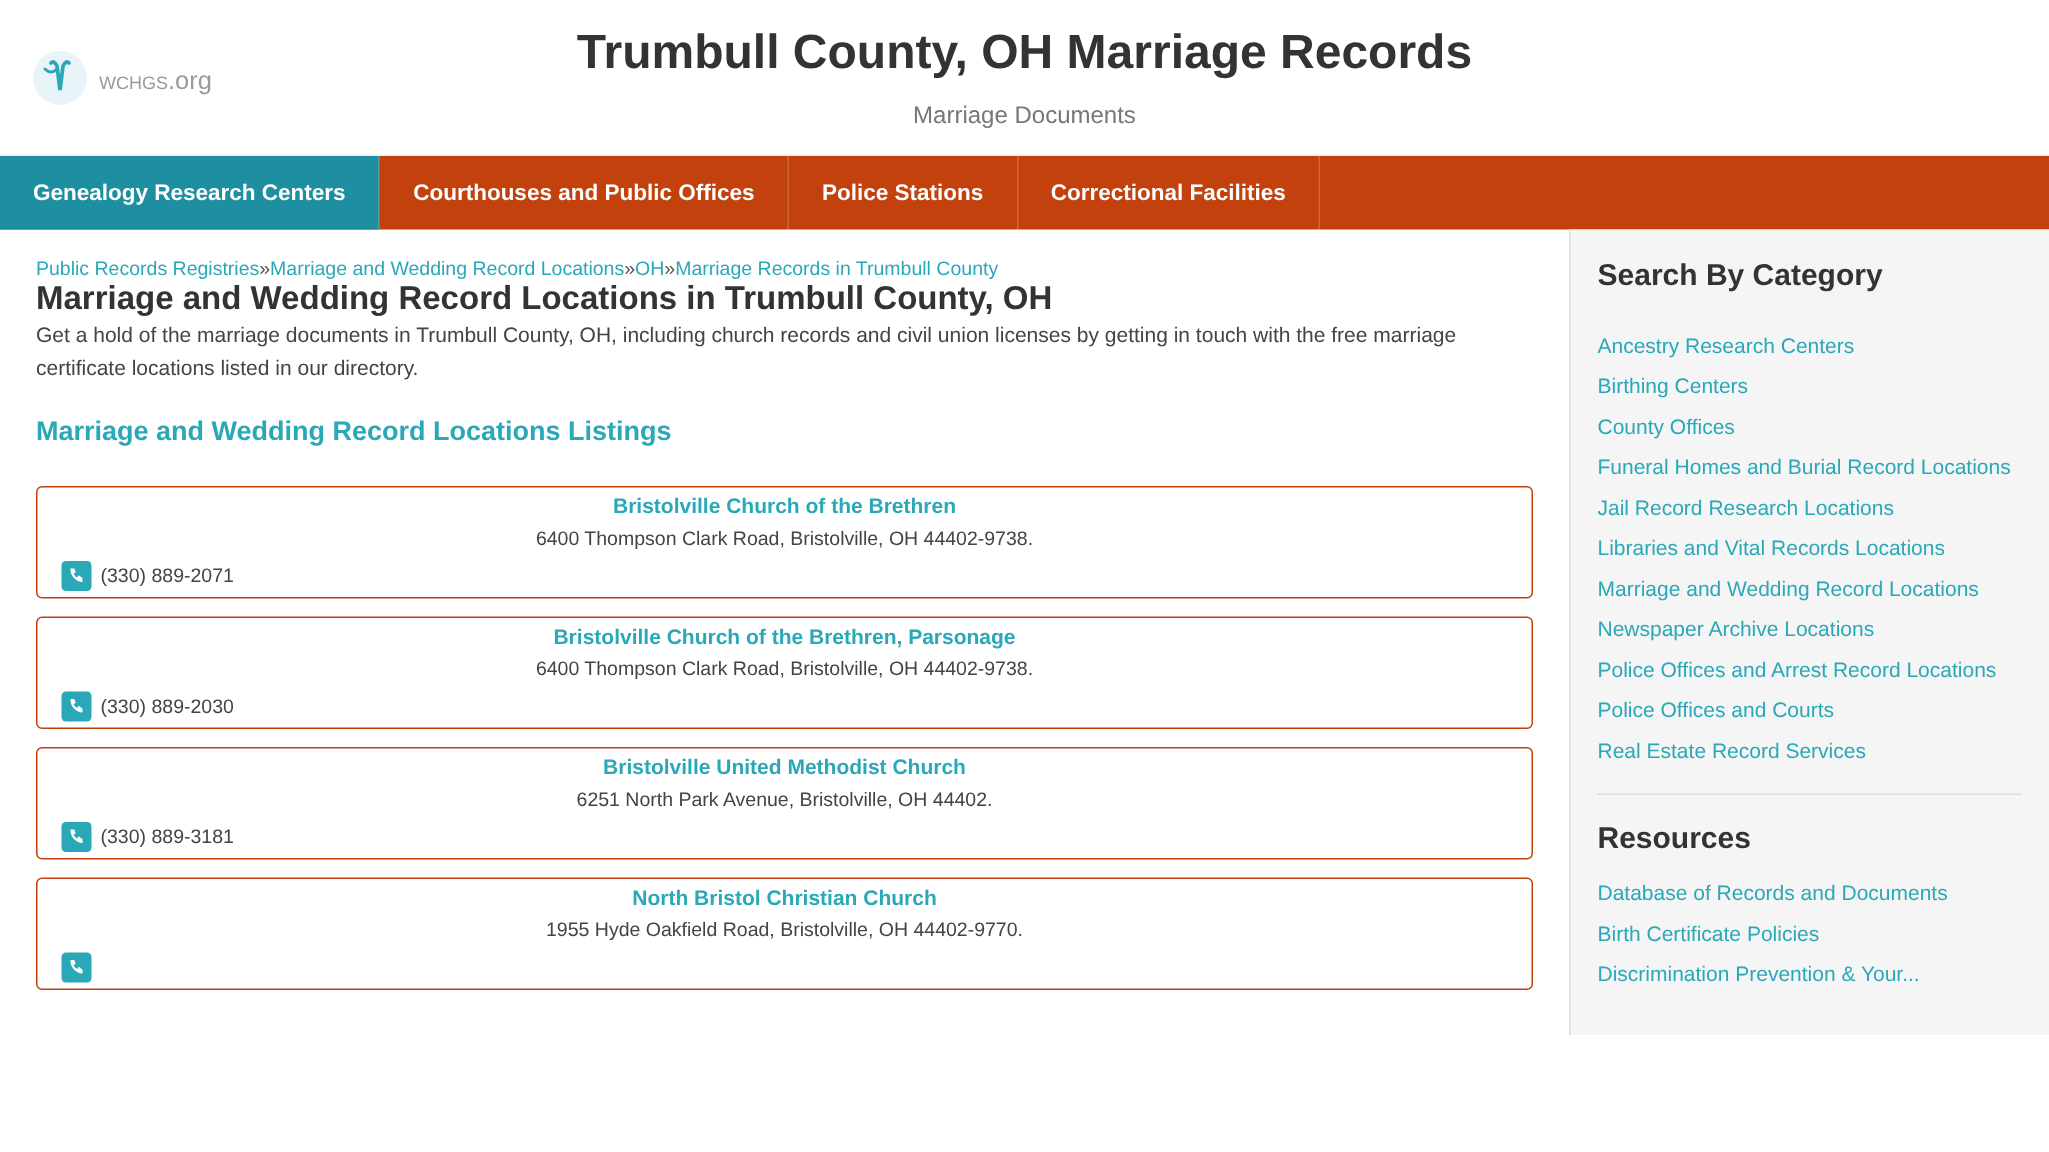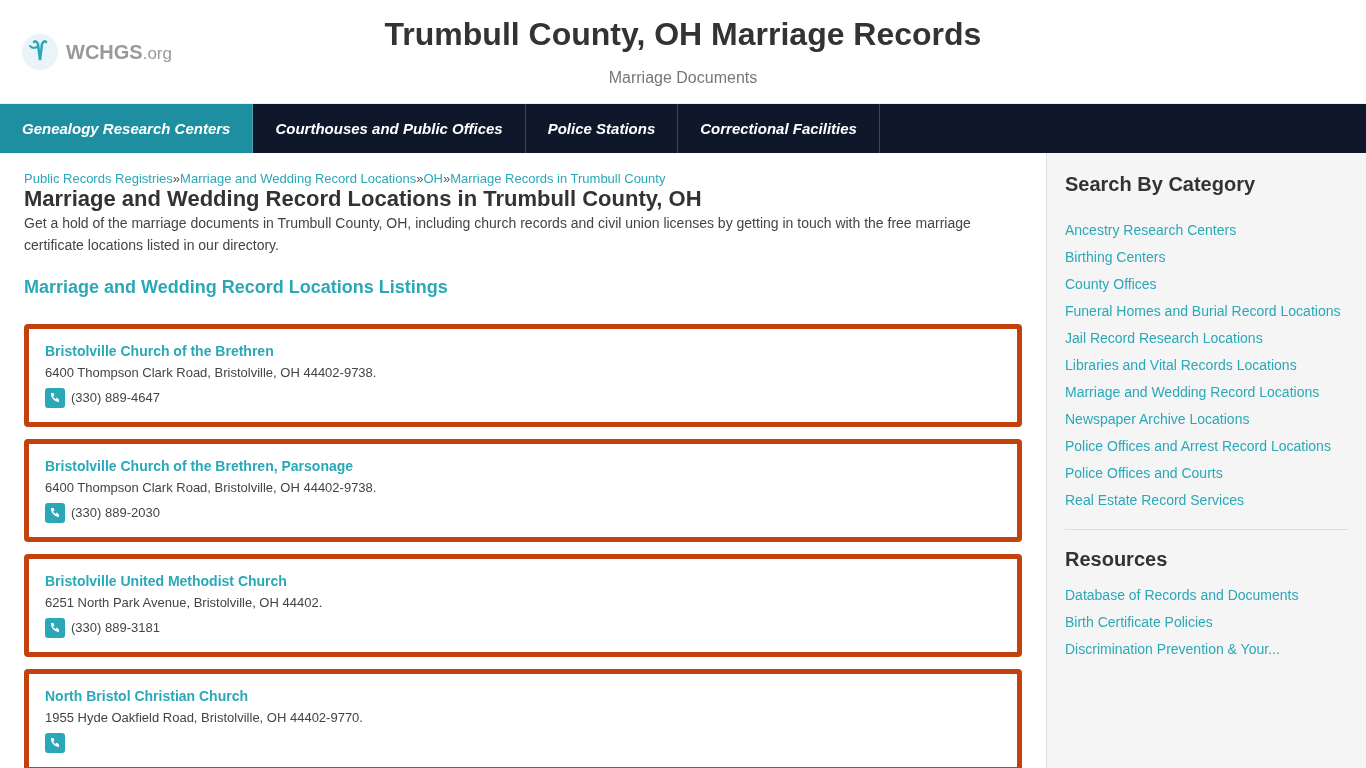--- a/index.html
+++ b/index.html
@@ -3,27 +3,27 @@
   <meta charset="utf-8">
   <style>
     * { margin: 0; padding: 0; box-sizing: border-box; }
     body { font-family: Arial, sans-serif; font-size: 14px; color: #333; background: #fff; }
 
     
     .header { display: flex; align-items: center; justify-content: center; padding: 16px 20px; position: relative; border-bottom: 1px solid #eee; }
     .logo-area { position: absolute; left: 20px; display: flex; align-items: center; gap: 6px; }
     .logo-icon { width: 40px; height: 40px; }
     .logo-text { font-size: 22px; font-weight: bold; color: #333; }
-    .logo-text span { color: #999; font-weight: bold; font-size: 20px; }
+    .logo-text span { color: #999; font-weight: normal; font-size: 12px; }
     .header-title-area { text-align: center; }
     .header-title { font-size: 32px; font-weight: bold; color: #333; }
     .header-subtitle { font-size: 16px; color: #777; margin-top: 16px; }
 
     
-    .nav { background: #0f172a; display: flex; align-items: stretch; font-style: italic; }
+    .nav { background: #c2410c; display: flex; align-items: stretch; }
     .nav-item { color: #fff; padding: 16px 22px; font-size: 15px; font-weight: bold; cursor: pointer; white-space: nowrap; border-right: 1px solid rgba(255,255,255,0.2); }
     .nav-item:first-child { background: #1d8fa0; }
 
     
     .page-body { display: flex; max-width: 1366px; margin: 0 auto; }
     .main-content { flex: 1; padding: 18px 24px; min-width: 0; }
     .sidebar { width: 320px; min-width: 320px; padding: 20px 18px; background: #f5f5f5; border-left: 1px solid #e0e0e0; }
 
     
     .breadcrumb { font-size: 13px; }
@@ -31,21 +31,21 @@
     .breadcrumb span { color: #555; }
 
     
     .page-heading { font-size: 22px; font-weight: bold; color: #333; }
     .page-desc { font-size: 14px; color: #444; line-height: 1.6; margin-bottom: 20px; }
 
     
     .listings-heading { font-size: 18px; color: #2aa8b8; font-weight: bold; margin-bottom: 26px; }
 
     
-    .location-card { border: 5px solid #c2410c; border-radius: 4px; padding: 14px 16px; margin-bottom: 12px; background: #fff; }
+    .location-card { border: 1px solid #c2410c; border-radius: 4px; padding: 4px 16px; margin-bottom: 12px; background: #fff; text-align: center; }
     .location-name { font-size: 14px; font-weight: bold; color: #2aa8b8; margin-bottom: 6px; cursor: pointer; }
     .location-address { font-size: 13px; color: #444; margin-bottom: 8px; }
     .location-phone { display: flex; align-items: center; gap: 6px; font-size: 13px; color: #444; }
     .phone-icon { width: 20px; height: 20px; background: #2aa8b8; border-radius: 3px; display: flex; align-items: center; justify-content: center; flex-shrink: 0; }
     .phone-icon svg { width: 12px; height: 12px; fill: #fff; }
 
     
     .sidebar-section-title { font-size: 20px; font-weight: bold; color: #333; margin-bottom: 16px; padding-bottom: 8px; }
     .sidebar-link { display: block; color: #2aa8b8; text-decoration: none; font-size: 14px; line-height: 1.5; margin-bottom: 6px; }
     .sidebar-divider { height: 1px; background: #ddd; margin: 18px 0; }
@@ -93,21 +93,21 @@
 
     <div class="location-card">
       <div class="location-name">Bristolville Church of the Brethren</div>
       <div class="location-address">6400 Thompson Clark Road, Bristolville, OH 44402-9738.</div>
       <div class="location-phone">
         <div class="phone-icon">
           <svg viewBox="0 0 12 12">
               <path d="M2 1h2.5l1 2.5-1.5 1c.5 1 1.5 2 2.5 2.5l1-1.5L10 7.5V10c-4 0-8-4-8-8V1z"></path>
             </svg>
         </div>
-        <span>(330) 889-4647</span>
+        <span>(330) 889-2071</span>
       </div>
     </div>
 
     <div class="location-card">
       <div class="location-name">Bristolville Church of the Brethren, Parsonage</div>
       <div class="location-address">6400 Thompson Clark Road, Bristolville, OH 44402-9738.</div>
       <div class="location-phone">
         <div class="phone-icon">
           <svg viewBox="0 0 12 12">
               <path d="M2 1h2.5l1 2.5-1.5 1c.5 1 1.5 2 2.5 2.5l1-1.5L10 7.5V10c-4 0-8-4-8-8V1z"></path>

